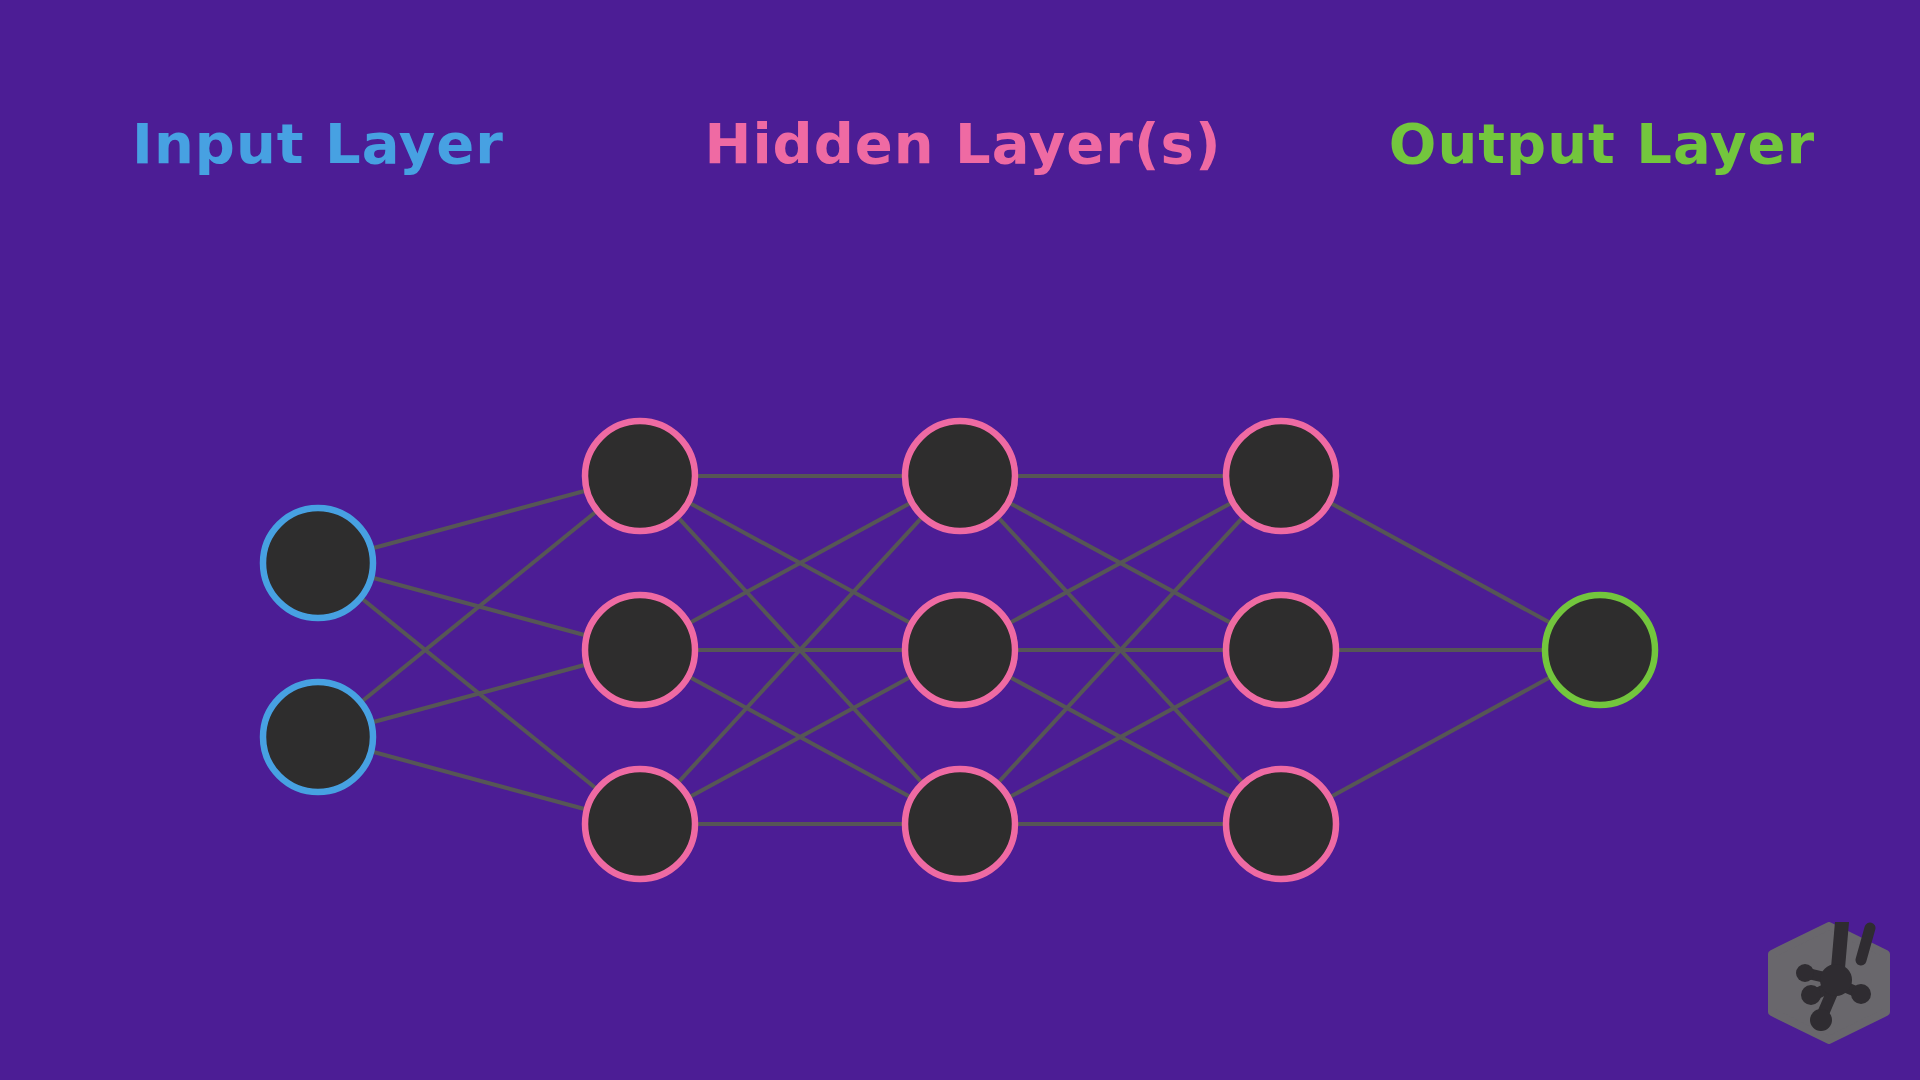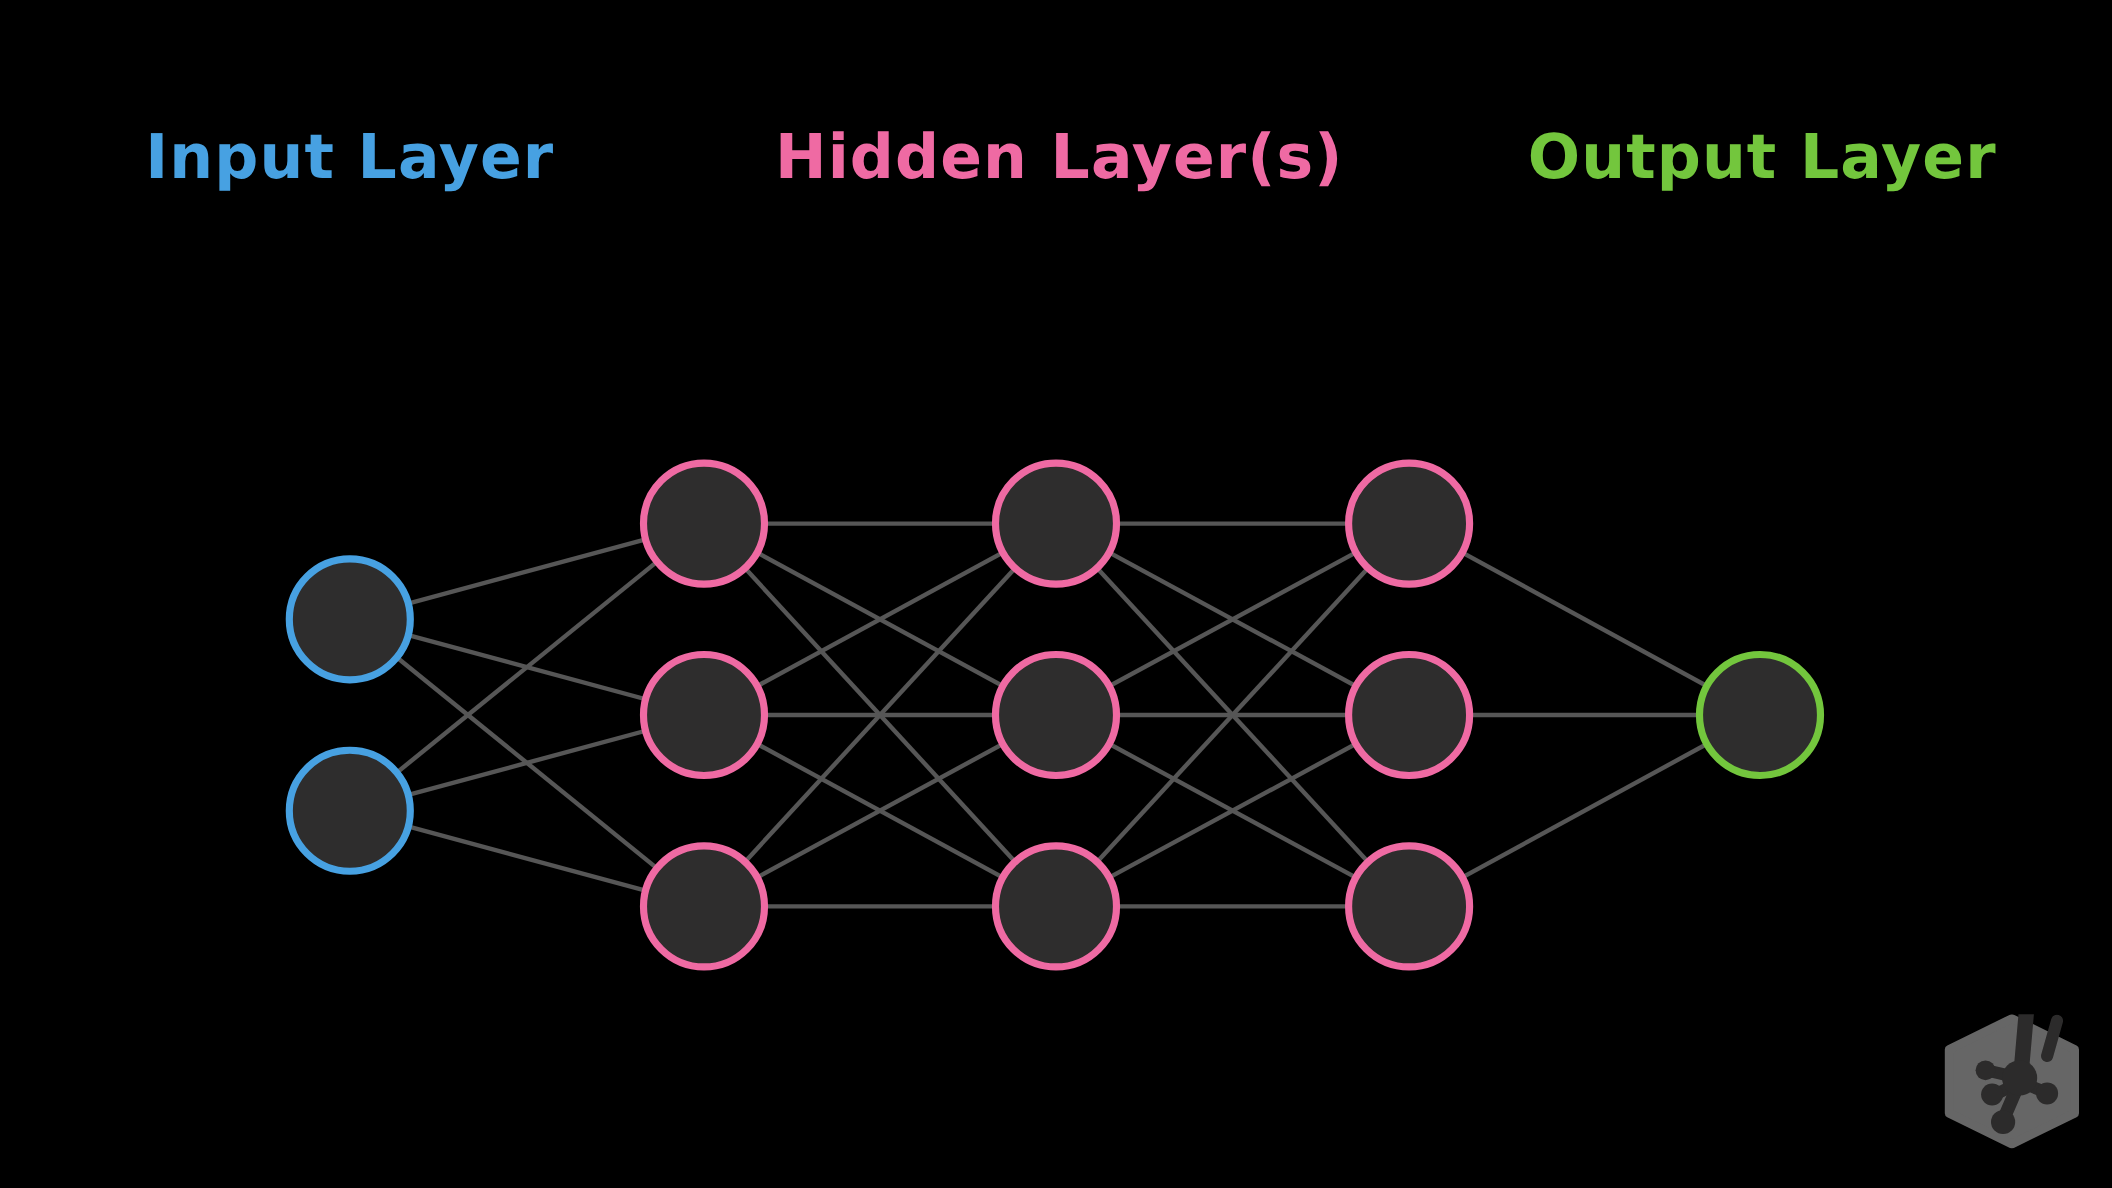--- a/index.html
+++ b/index.html
@@ -11,21 +11,21 @@
     position:absolute;top:112px;transform:translateX(-50%);
     font-weight:bold;font-size:56px;letter-spacing:1px;line-height:1.15;
     white-space:nowrap;
   }
   #network{position:absolute;left:0;top:0;}
   #logo{position:absolute;right:26px;bottom:36px;opacity:0.96;}
 </style>
 </head>
 <body>
 
-<div class="stage" id="stage" style="background: #000000;">
+<div class="stage" id="stage" style="background: #4c1d95;">
 
   <svg id="network" width="1920" height="1080" viewBox="0 0 1920 1080">
       <line x1="318" y1="563" x2="640" y2="476" stroke="#565656" stroke-width="4"></line>
       <line x1="318" y1="563" x2="640" y2="650" stroke="#565656" stroke-width="4"></line>
       <line x1="318" y1="563" x2="640" y2="824" stroke="#565656" stroke-width="4"></line>
       <line x1="318" y1="737" x2="640" y2="476" stroke="#565656" stroke-width="4"></line>
       <line x1="318" y1="737" x2="640" y2="650" stroke="#565656" stroke-width="4"></line>
       <line x1="318" y1="737" x2="640" y2="824" stroke="#565656" stroke-width="4"></line>
       <line x1="640" y1="476" x2="960" y2="476" stroke="#565656" stroke-width="4"></line>
       <line x1="640" y1="476" x2="960" y2="650" stroke="#565656" stroke-width="4"></line>

